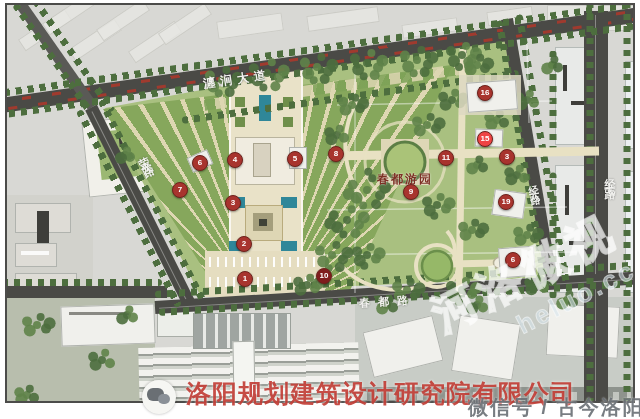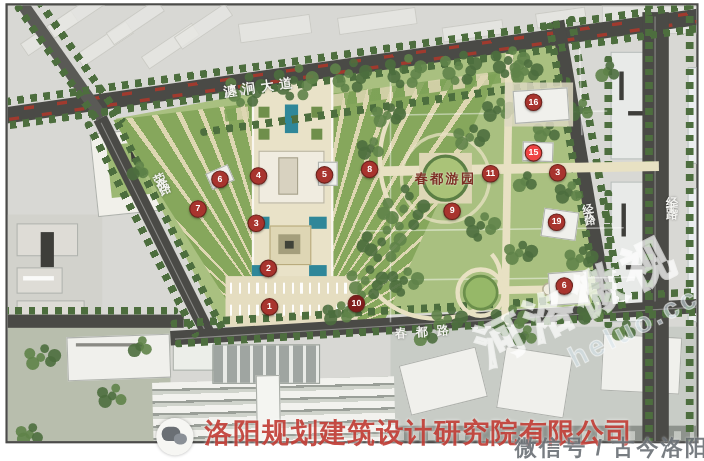--- a/index.html
+++ b/index.html
@@ -445,21 +445,21 @@
     <div class="abs" style="left:496px;top:192px;width:8px;height:8px;background:#7c3a30;z-index:23;"></div>
     <div class="abs bldg" style="left:492px;top:242px;width:34px;height:28px;transform:rotate(-4deg);z-index:22;"></div>
     <div class="abs" style="left:502px;top:250px;width:10px;height:8px;background:#7c3a30;z-index:23;"></div>
   </div>
 
   <div class="abs lbl" style="left:196px;top:66px;transform:rotate(-8deg);">瀍涧大道</div>
   <div class="abs lbl vlbl" style="left:126px;top:144px;font-size:11px;transform:rotate(-26deg);">荣光路</div>
   <div class="abs lbl" style="left:352px;top:289px;transform:rotate(-3.5deg);letter-spacing:8px;font-size:11px;">春都路</div>
   <div class="abs lbl vlbl" style="left:518px;top:172px;font-size:10px;transform:rotate(-10deg);">经六路</div>
   <div class="abs lbl vlbl" style="left:595px;top:164px;font-size:11px;">经七路</div>
-  <div class="abs parklbl" style="left:370px;top:149px;">春都游园</div>
+  <div class="abs parklbl" style="left:370px;top:166px;">春都游园</div>
 
   <div id="markers">
       <div class="marker" style="left: 237px; top: 273px; background: rgb(168, 52, 46);">1</div>
       <div class="marker" style="left: 236px; top: 238px; background: rgb(168, 52, 46);">2</div>
       <div class="marker" style="left: 225px; top: 197px; background: rgb(168, 52, 46);">3</div>
       <div class="marker" style="left: 227px; top: 154px; background: rgb(168, 52, 46);">4</div>
       <div class="marker" style="left: 287px; top: 153px; background: rgb(168, 52, 46);">5</div>
       <div class="marker" style="left: 192px; top: 157px; background: rgb(168, 52, 46);">6</div>
       <div class="marker" style="left: 172px; top: 184px; background: rgb(168, 52, 46);">7</div>
       <div class="marker" style="left: 328px; top: 148px; background: rgb(168, 52, 46);">8</div>

